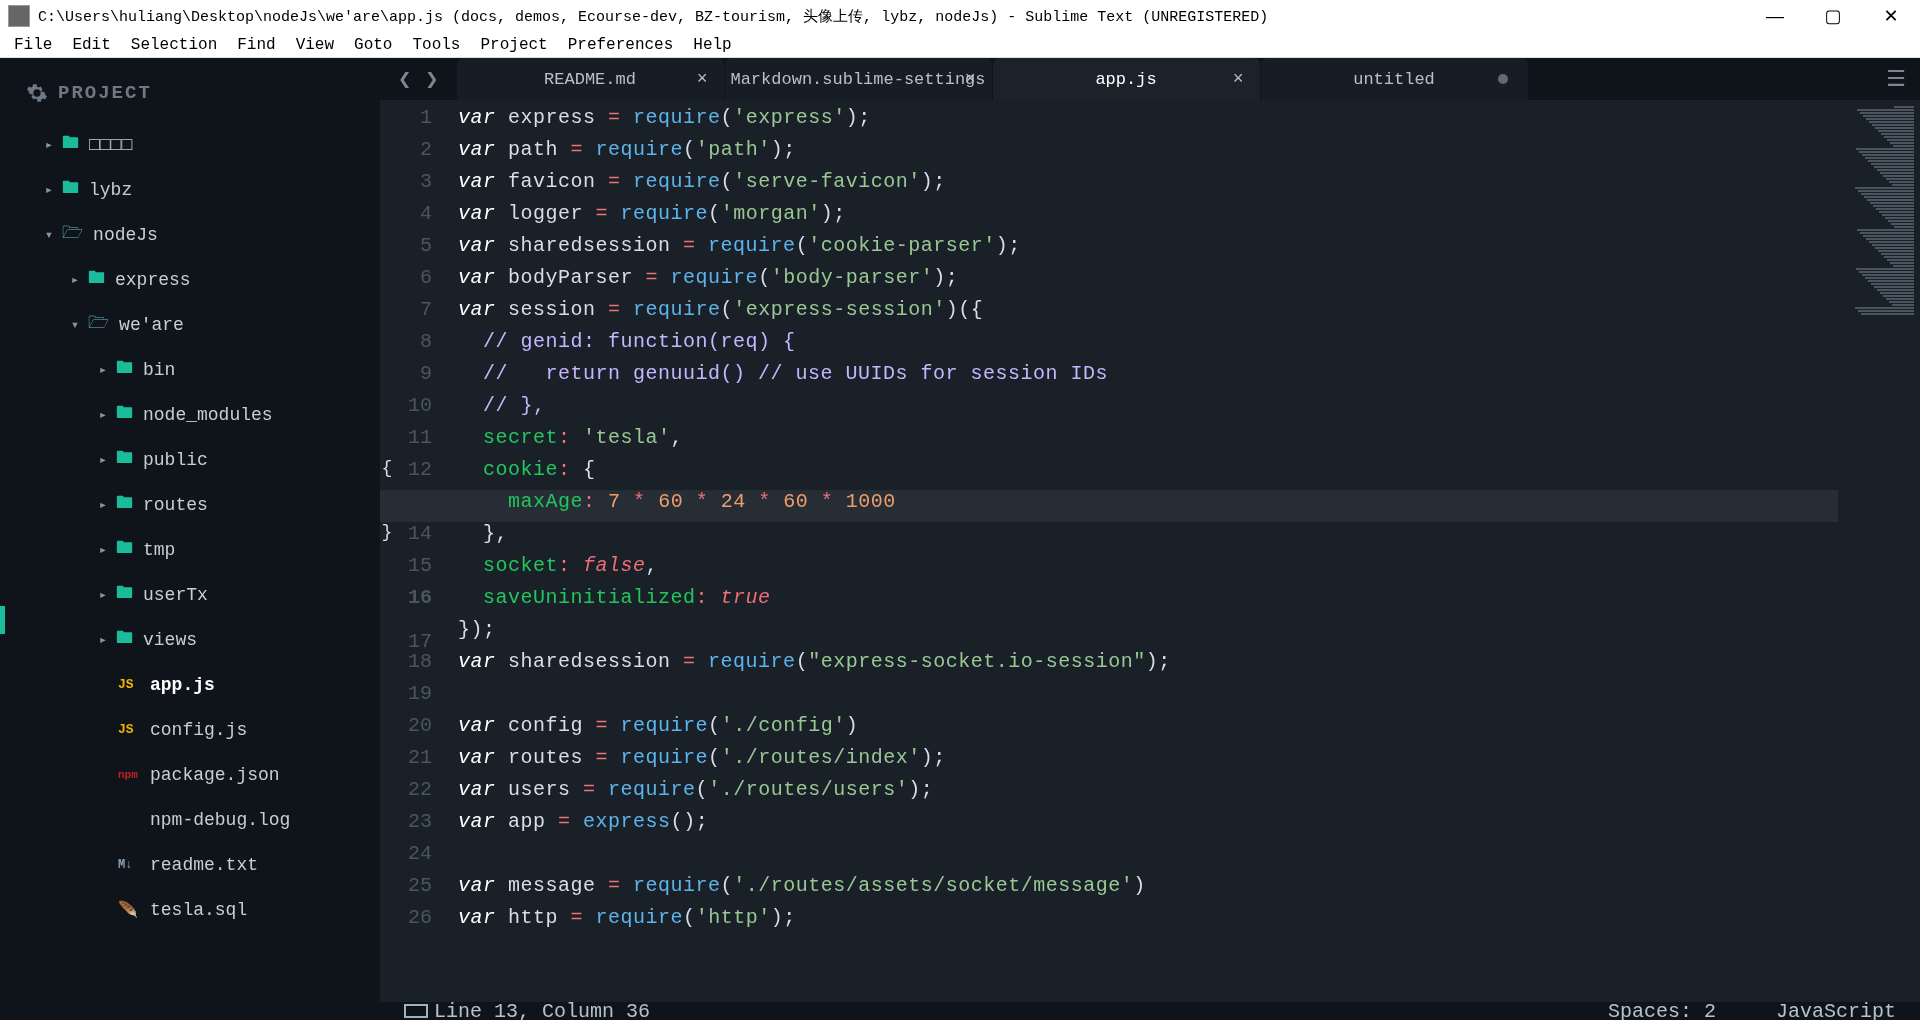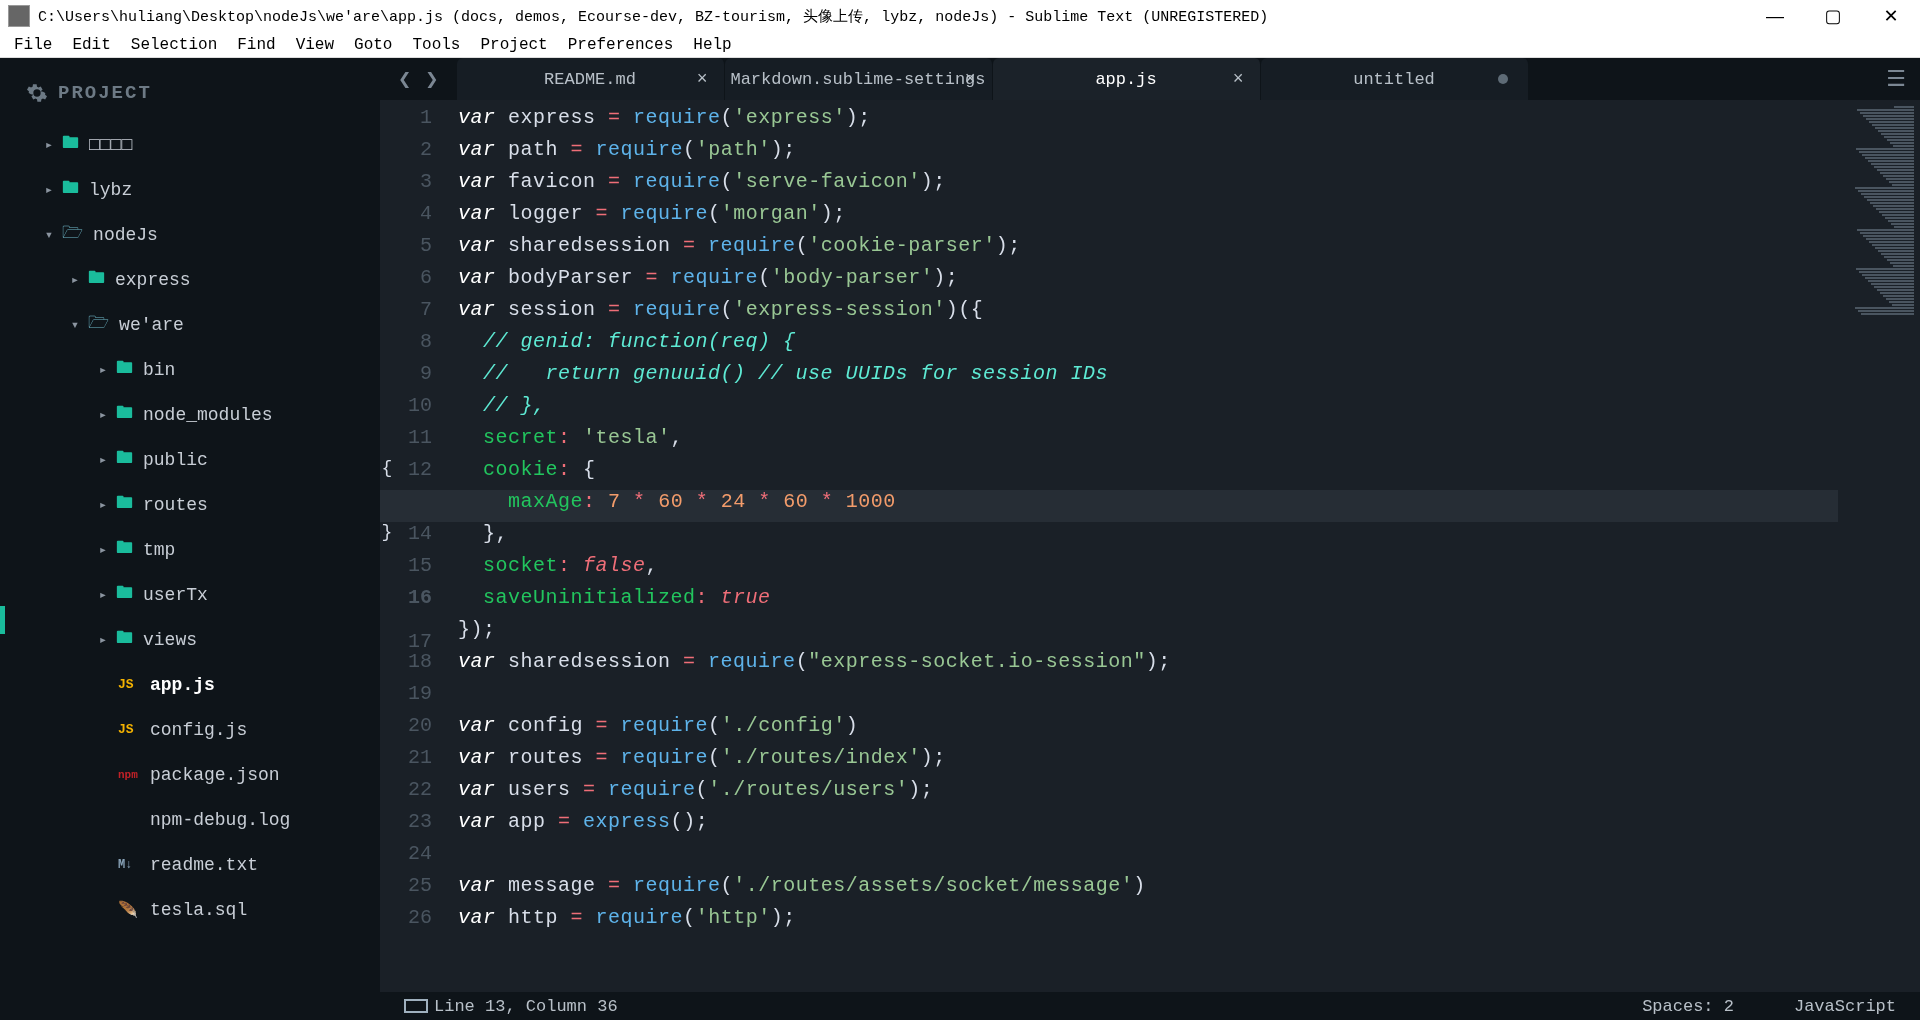--- a/index.html
+++ b/index.html
@@ -59,30 +59,30 @@
 .hl-line { position:absolute; left:0; right:82px; height:32px; background:#262d35; }
 
 
 .kw { color:#ffffff; font-style:italic; }
 .ident { color:#d8dee9; }
 .op { color:#ef6e78; }
 .fn { color:#5eb3ea; }
 .str { color:#99c794; }
 .punc { color:#d8dee9; }
 .num { color:#f39c6b; }
-.cmt { color:#5eead4; font-style:italic; }
+.cmt { color:#c4b5fd; }
 .prop { color:#22c55e; }
 .bool { color:#ef6e78; font-style:italic; }
 
 
 .minimap { position:absolute; right:0; top:0; width:80px; bottom:0; background:#1a2027; }
 .minimap .mm-line { position:absolute; right:6px; height:2px; background:#4a5560; }
 
 
-.status { height:28px; background:#0e1419; display:flex; align-items:center; padding:0 24px; font-family:"Segoe UI",Tahoma,sans-serif; font-size:17px; color:#b8c0c8; }
+.status { height:18px; background:#0e1419; display:flex; align-items:center; padding:0 24px; font-family:"Segoe UI",Tahoma,sans-serif; font-size:20px; color:#b8c0c8; }
 .status .left { display:flex; align-items:center; gap:12px; }
 .status .right { margin-left:auto; display:flex; gap:60px; }
 .stat-icon { width:18px; height:14px; border:2px solid #9fb0be; border-right:none; display:inline-block; position:relative; }
 .stat-icon:after { content:""; position:absolute; right:-6px; top:-2px; bottom:-2px; width:6px; border:2px solid #9fb0be; border-left:none; }
 </style>
 </head>
 <body>
 
 <div class="titlebar">
   <span class="app-icon"></span>

